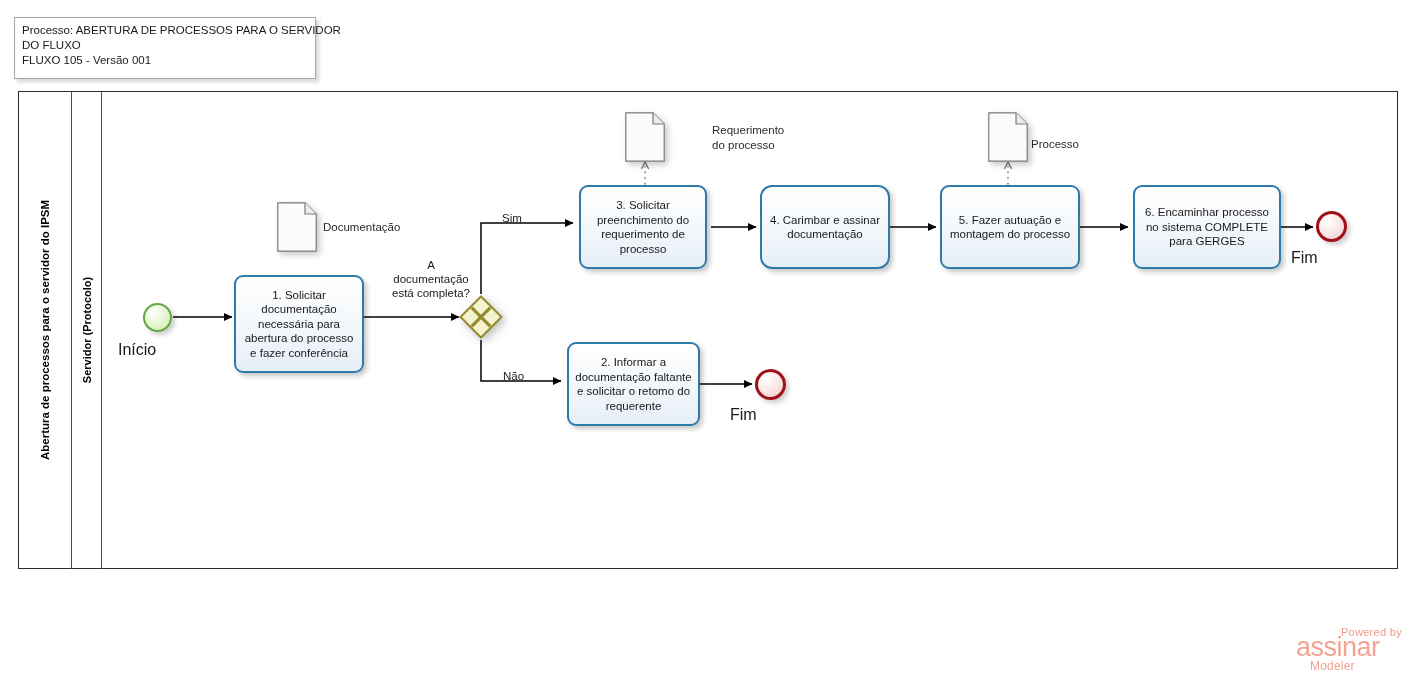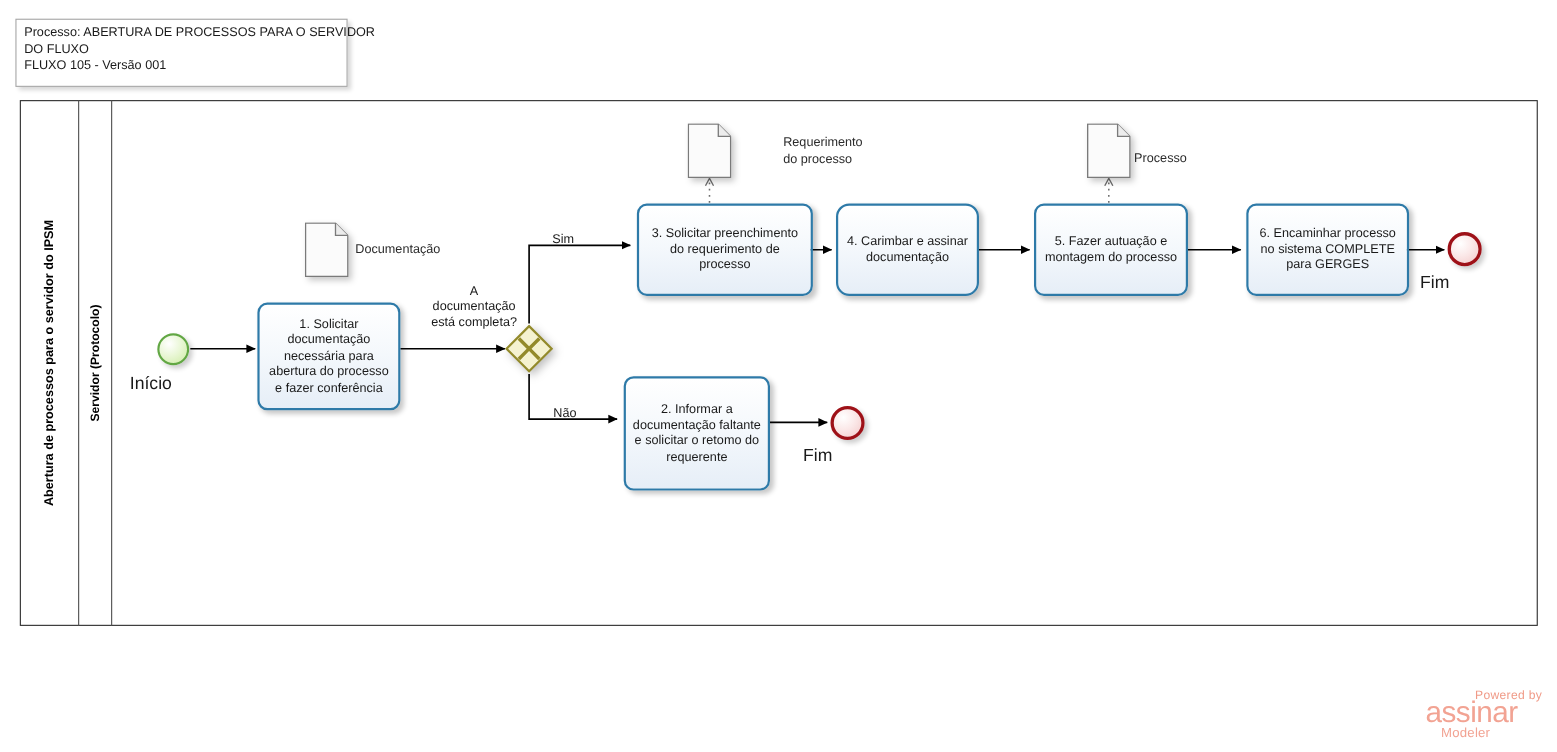--- a/index.html
+++ b/index.html
@@ -297,37 +297,37 @@
   </div>
   <div class="gateway-label" style="left:381px; top:258px; width:100px;">
     <div>A</div>
     <div>documentação</div>
     <div>está completa?</div>
   </div>
 
   <div class="flow-label" style="left:502px; top:212px;">Sim</div>
   <div class="flow-label" style="left:503px; top:370px;">Não</div>
 
-  <div class="task" style="left:579px; top:185px; width:160px; height:84px;">
+  <div class="task" style="left:579px; top:185px; width:128px; height:84px;">
     <span>3. Solicitar preenchimento do requerimento de processo</span>
   </div>
 
   <div class="task" style="left:760px; top:185px; width:130px; height:84px;border-radius:12px;">
     <span>4. Carimbar e assinar documentação</span>
   </div>
 
   <div class="task" style="left:940px; top:185px; width:140px; height:84px;">
     <span>5. Fazer autuação e montagem do processo</span>
   </div>
 
   <div class="task" style="left:1133px; top:185px; width:148px; height:84px;">
     <span>6. Encaminhar processo no sistema COMPLETE para GERGES</span>
   </div>
 
-  <div class="task" style="left:567px; top:342px; width:133px; height:104px;">
+  <div class="task" style="left:567px; top:342px; width:133px; height:84px;">
     <span>2. Informar a documentação faltante e solicitar o retomo do requerente</span>
   </div>
 
   <div class="event end" style="left:1316px; top:211px; width:31px; height:31px;"></div>
   <div class="event-label" style="left:1291px; top:249px; width:80px;">Fim</div>
 
   <div class="event end" style="left:755px; top:369px; width:31px; height:31px;"></div>
   <div class="event-label" style="left:730px; top:406px; width:80px;">Fim</div>
 
   <div class="bizagi">

